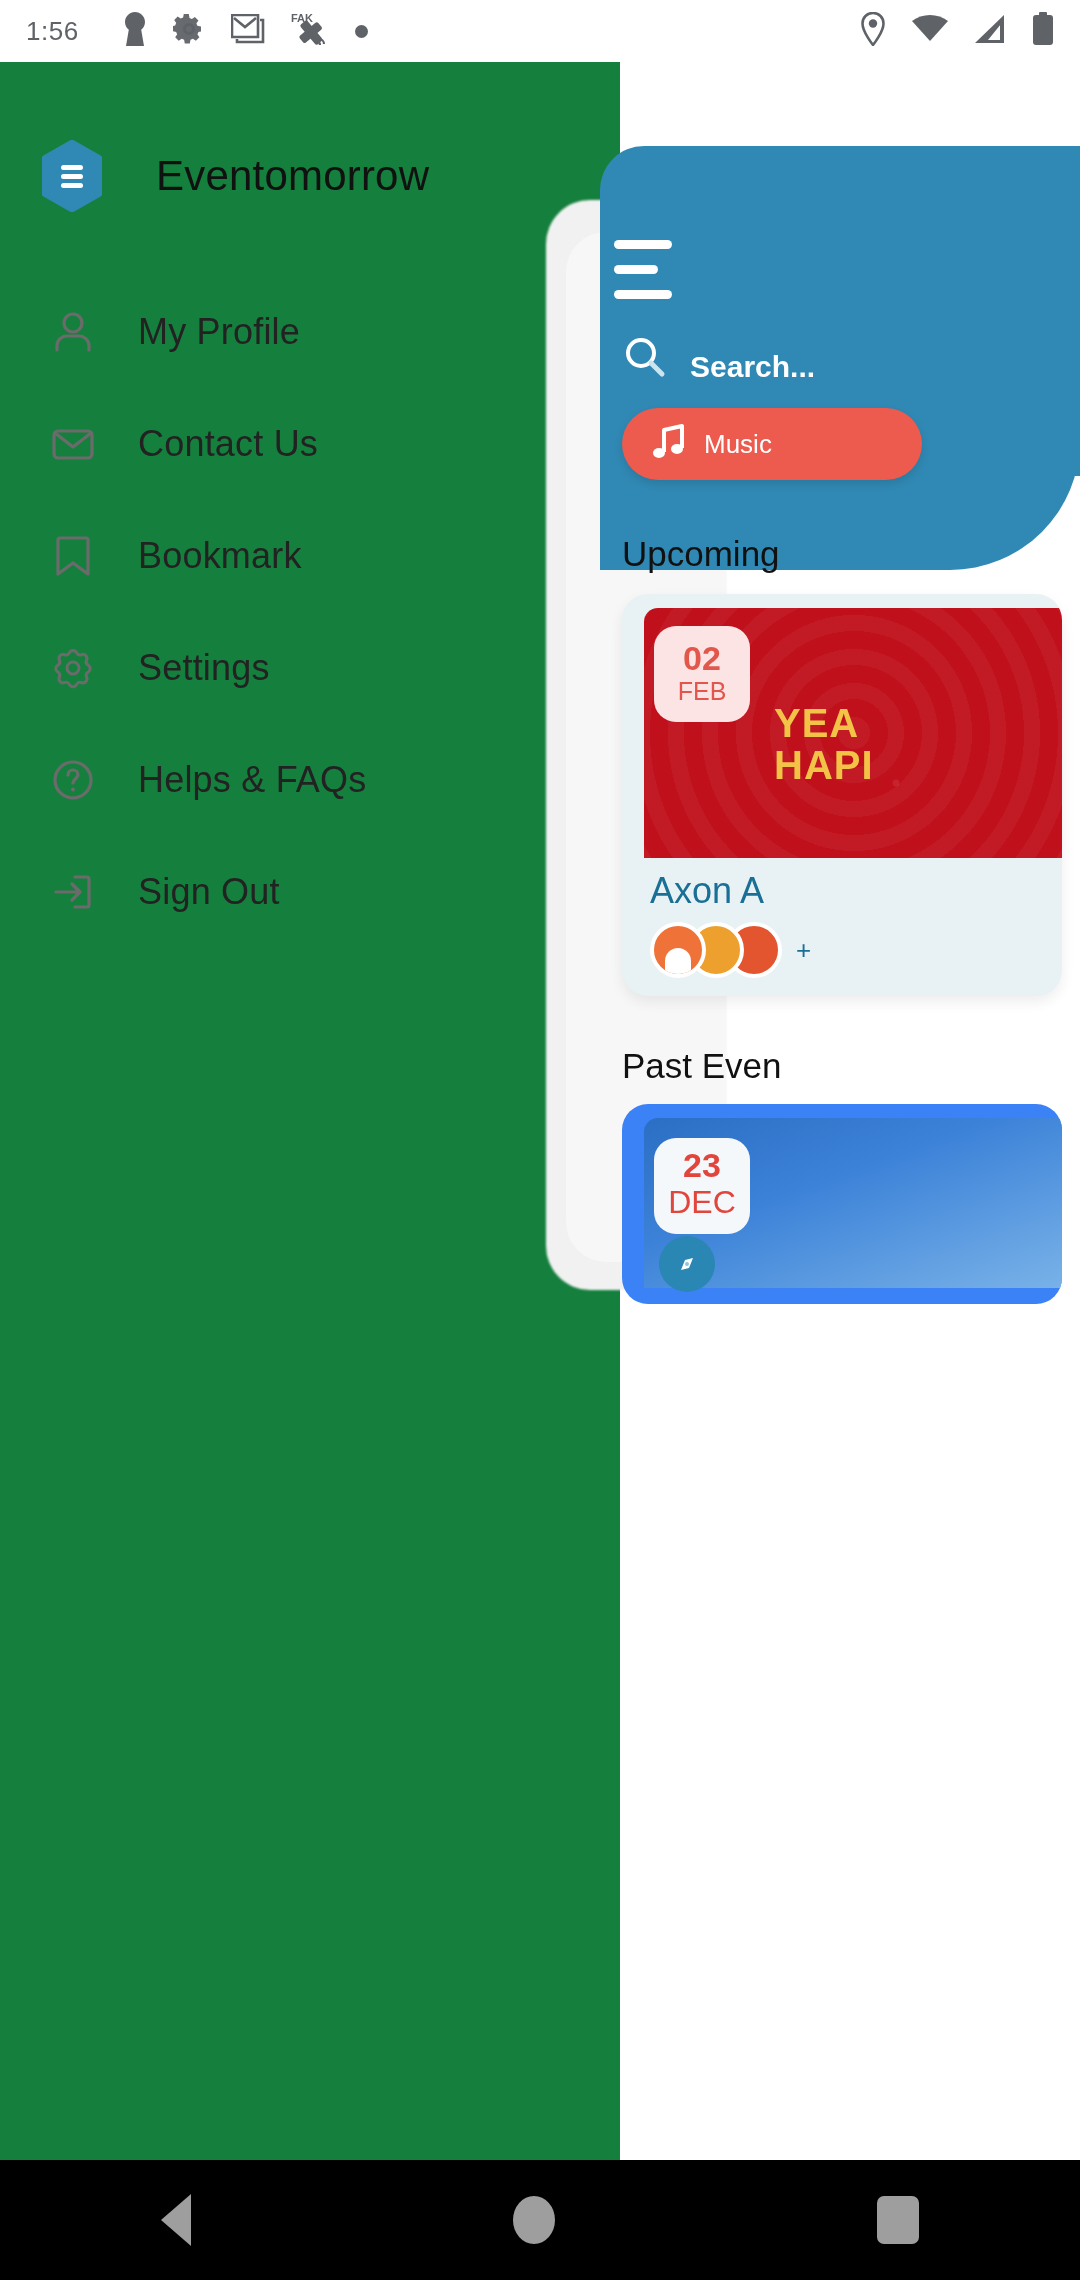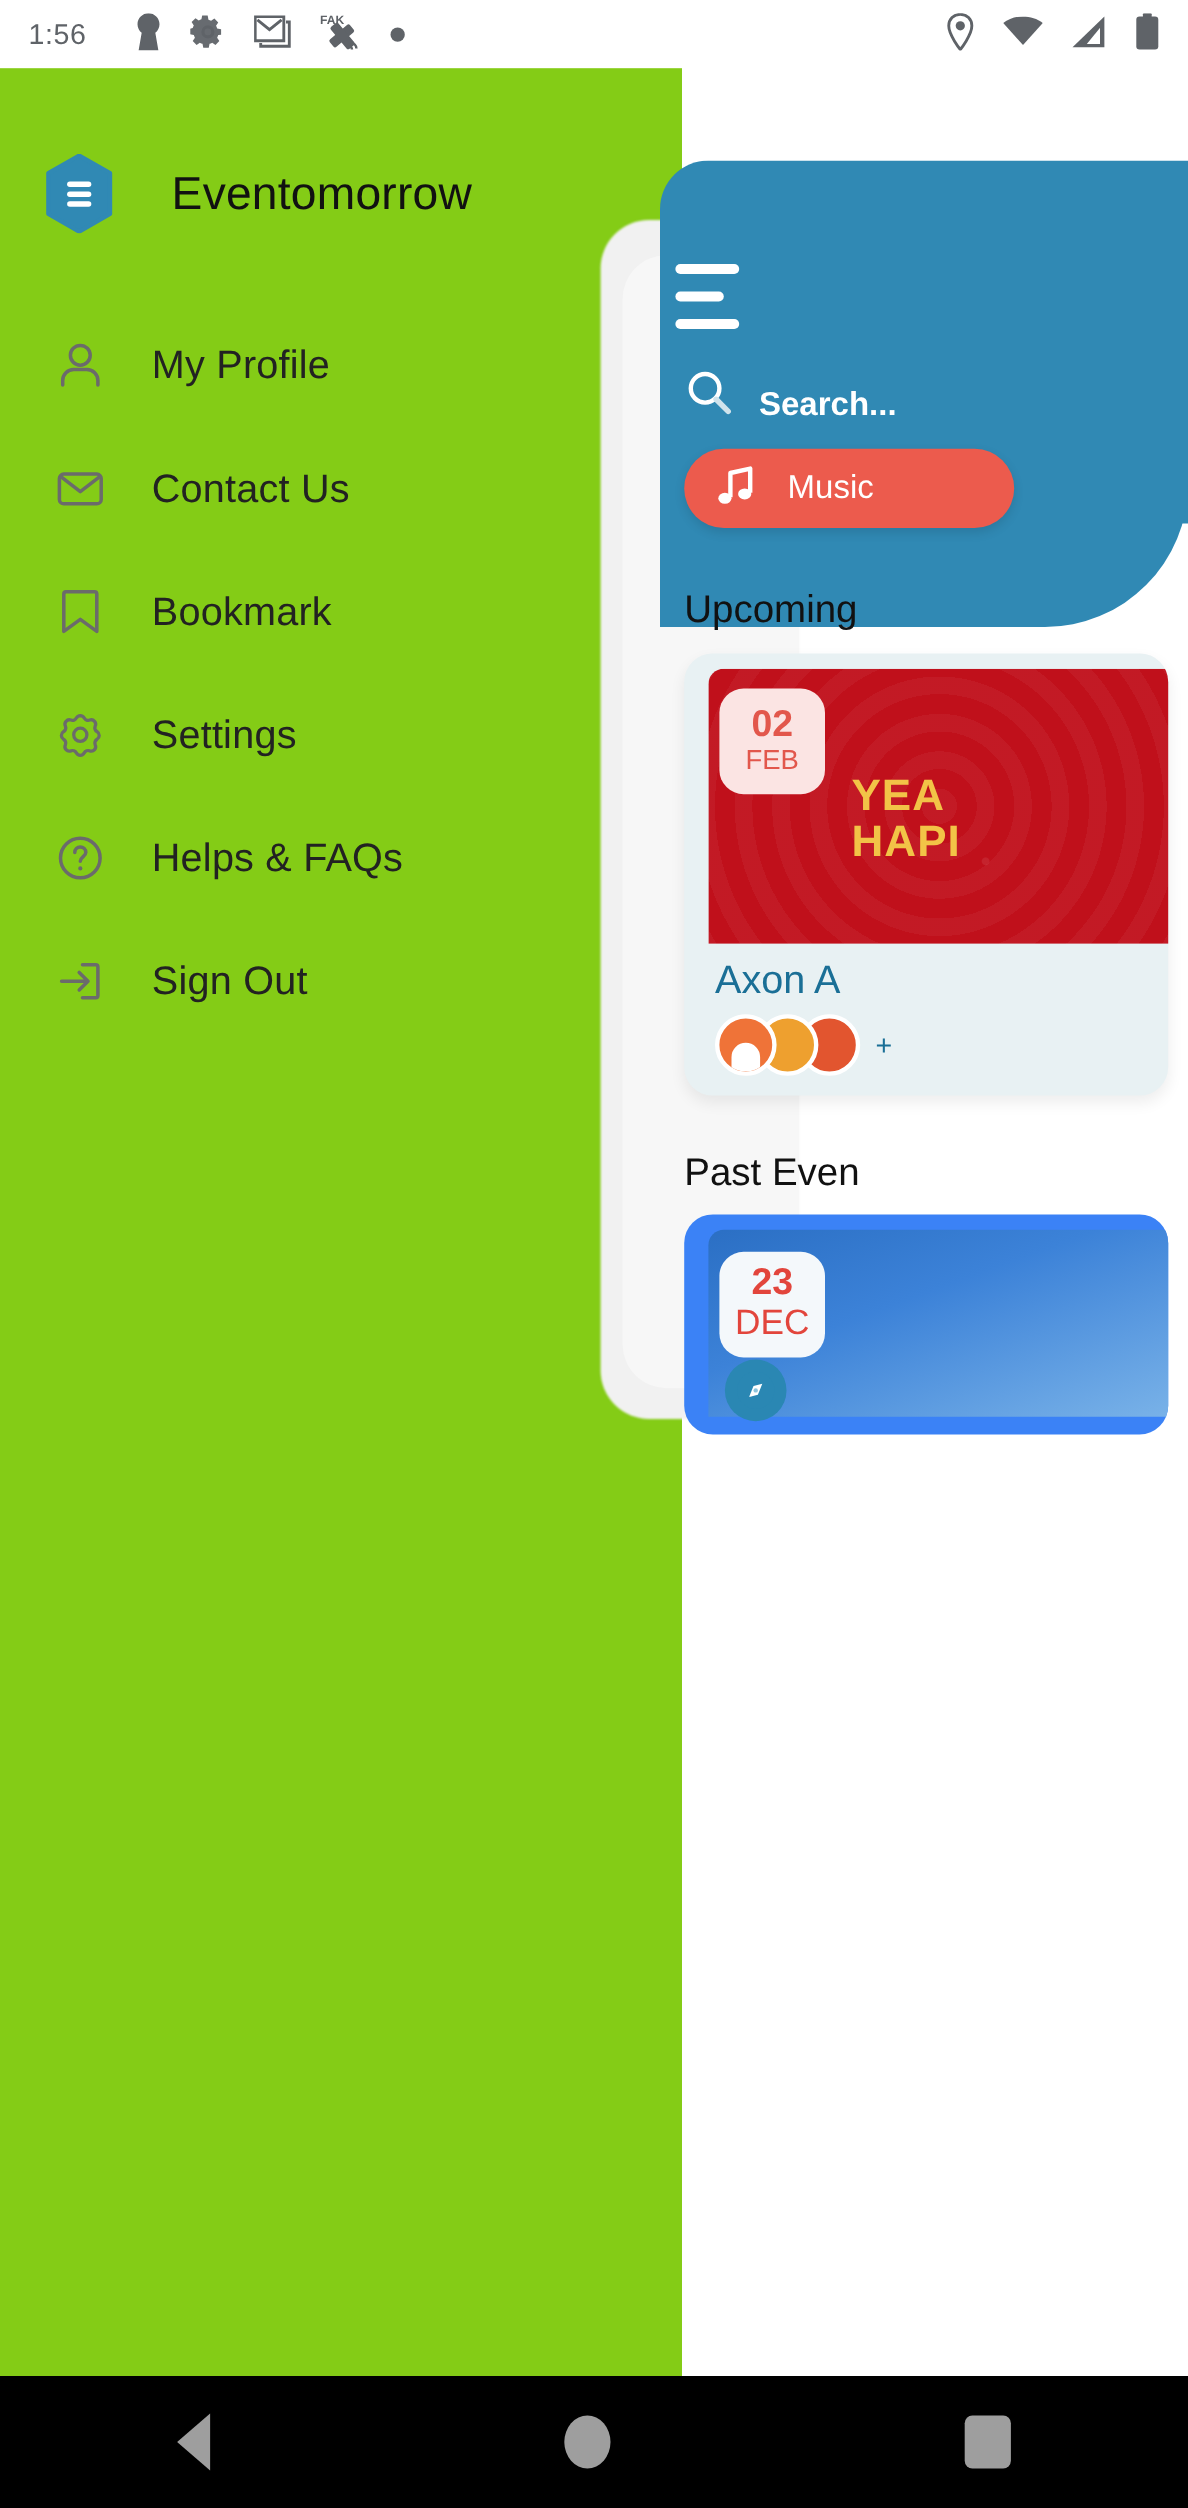--- a/index.html
+++ b/index.html
@@ -16,21 +16,21 @@
     position:absolute; top:0; left:0; width:1080px; height:62px;
     display:flex; align-items:center; padding:0 26px;
   }
   .sb-clock { font-size:26px; color:#5f6368; letter-spacing:.5px; }
   .sb-left-icons { display:flex; align-items:center; gap:26px; margin-left:44px; }
   .sb-right { margin-left:auto; display:flex; align-items:center; gap:26px; }
   .sb-ico { display:block; }
   .sb-dot { width:13px; height:13px; border-radius:50%; background:#5f6368; }
 
   
-  .drawer { position:absolute; top:62px; left:0; width:620px; height:2100px; background:#84cc16; }
+  .drawer { position:absolute; top:62px; left:0; width:620px; height:2100px; background:#15803d; }
   .brand { display:flex; align-items:center; padding:78px 0 0 40px; }
   .hexlogo { position:relative; width:64px; height:72px; flex:0 0 64px; }
   .hexlogo svg { display:block; }
   .brand-title { font-size:42px; color:#111; margin-left:52px; letter-spacing:.2px; }
 
   .menu { margin-top:64px; }
   .menu-item {
     display:flex; align-items:center; height:112px; padding-left:42px; cursor:pointer;
   }
   .menu-icon { width:62px; flex:0 0 62px; display:flex; align-items:center; justify-content:center; }
@@ -67,21 +67,21 @@
   .pv-burger span:nth-child(3){ width:58px; }
 
   .pv-search { position:absolute; left:22px; top:188px; display:flex; align-items:flex-end; }
   .pv-search-text { color:#fff; font-size:30px; margin-left:22px; white-space:nowrap; font-weight:bold;}
 
   .pv-chip {
     position:absolute; left:22px; top:262px; height:72px; min-width:300px;
     background:#ec5b4d; border-radius:36px; display:flex; align-items:center;
     padding:0 28px; box-shadow:0 4px 10px rgba(0,0,0,.12);
   }
-  .pv-chip-text { color:#fff; font-size:30px; margin-left:28px; white-space:nowrap; }
+  .pv-chip-text { color:#fff; font-size:26px; margin-left:16px; white-space:nowrap; }
 
   .pv-section {
     position:absolute; left:22px; font-size:35px; color:#111; white-space:nowrap;
   }
   .pv-section.upcoming { top:388px; }
   .pv-section.past { top:900px; }
 
   .pv-card {
     position:absolute; left:22px; top:448px; width:440px; height:402px;
     background:#e8f1f3; border-radius:26px; box-shadow:0 6px 14px rgba(0,0,0,.07);

